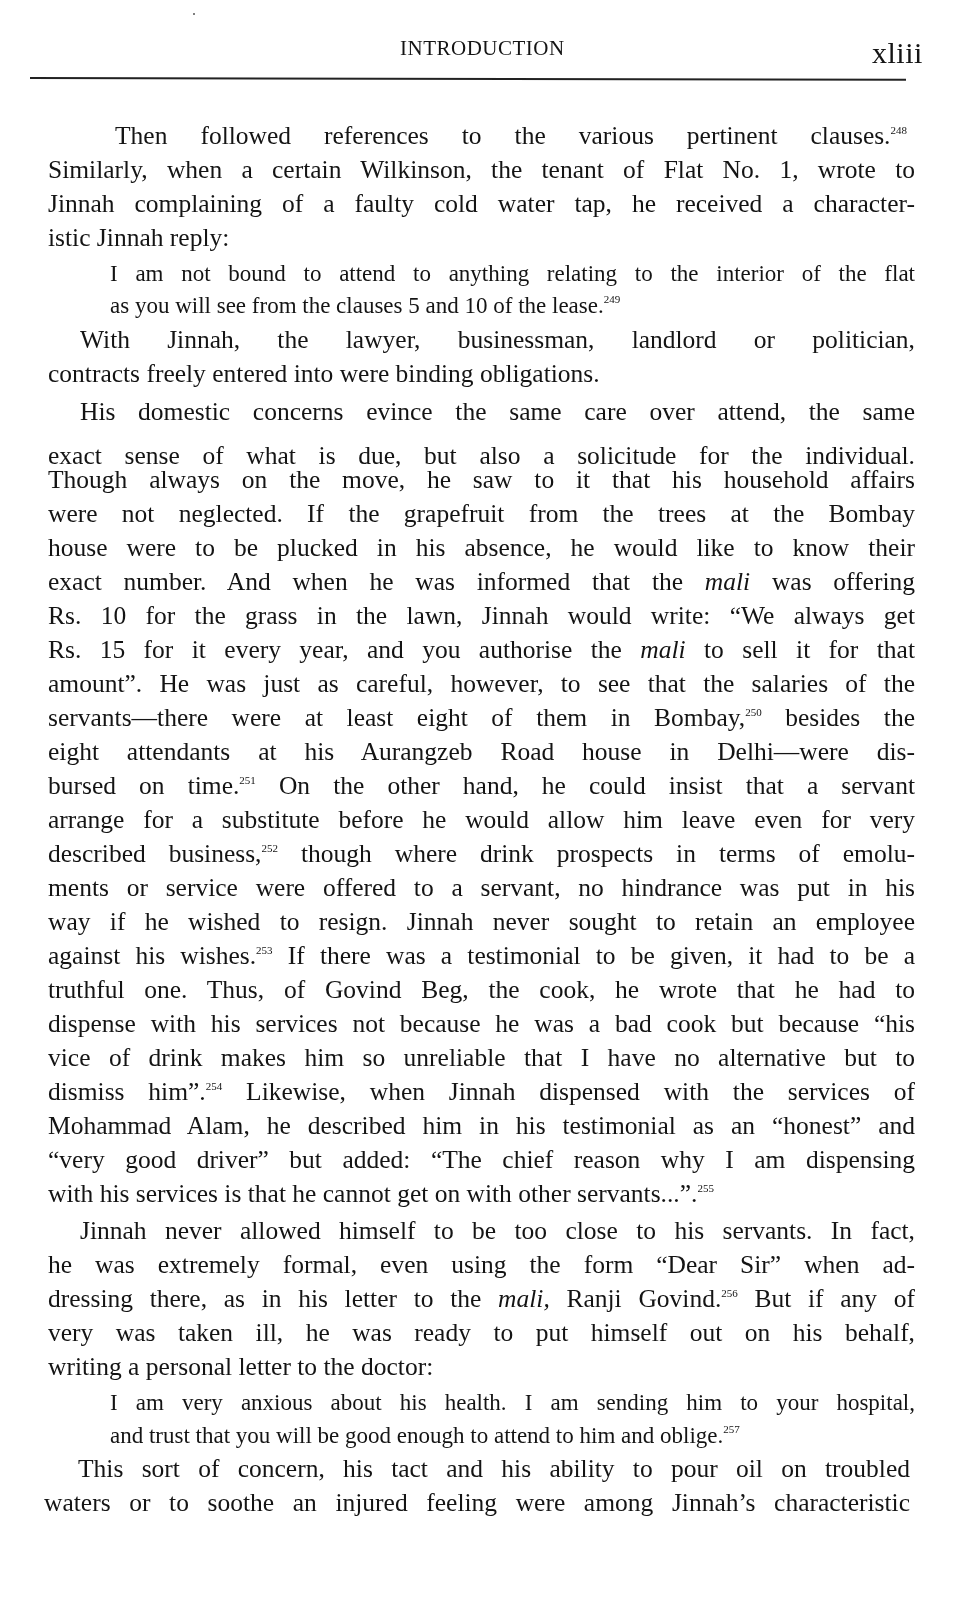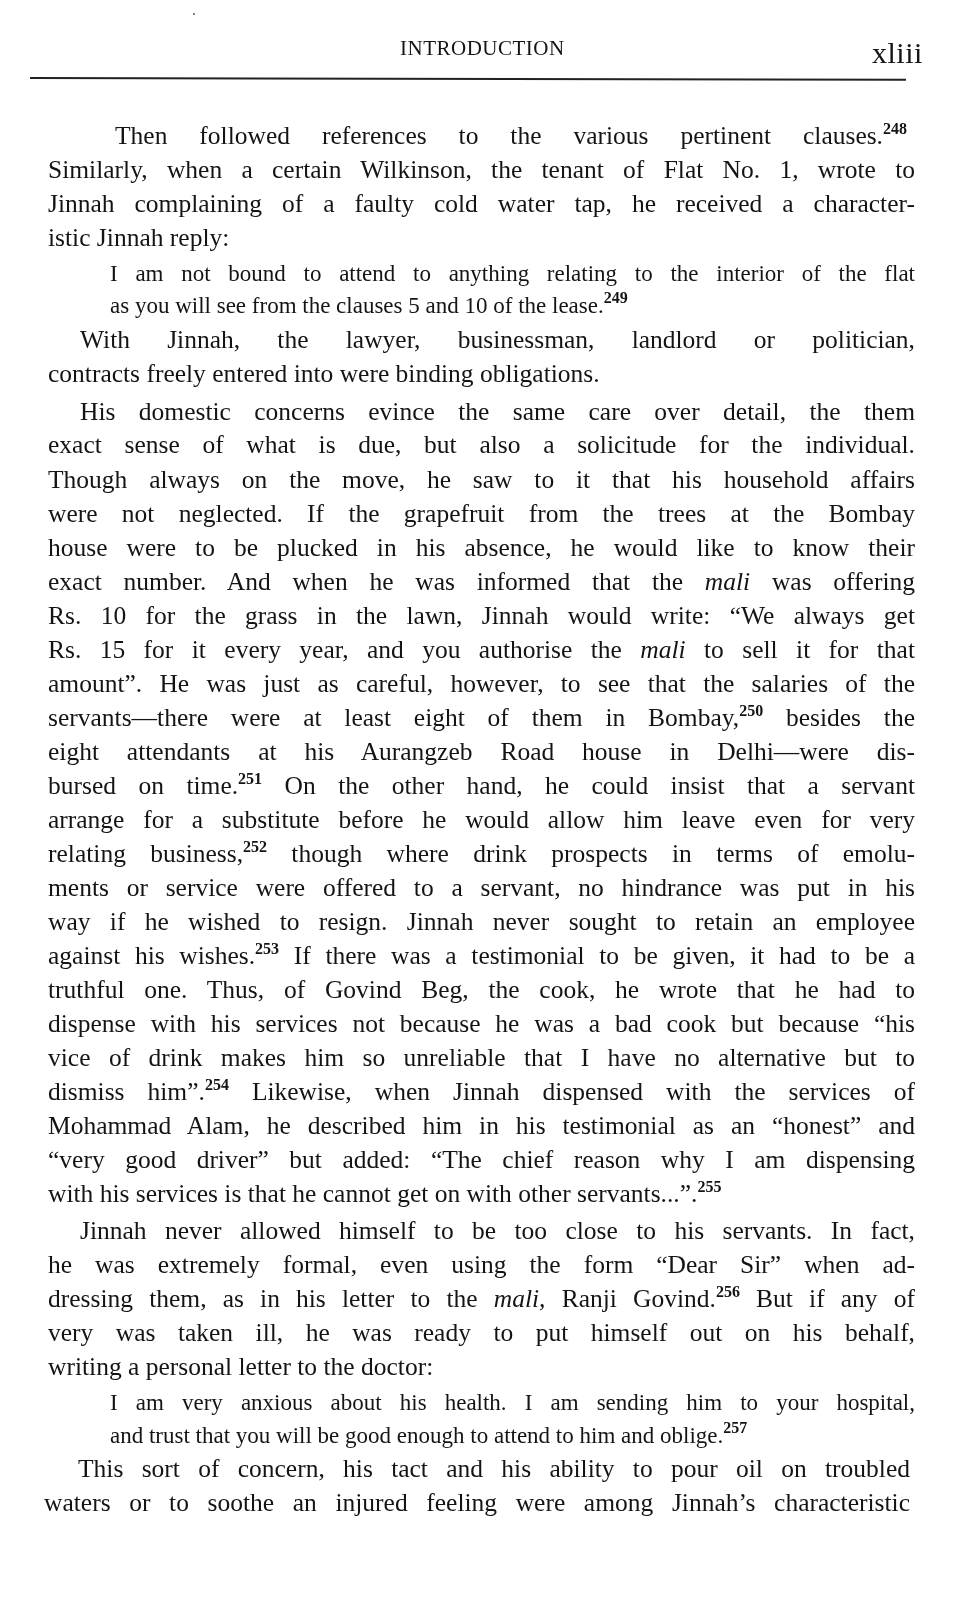--- a/index.html
+++ b/index.html
@@ -22,21 +22,21 @@
     background: #222; transform: rotate(0.12deg); transform-origin: left center;
   }
   .body-text { position: absolute; left: 0; top: 0; width: 968px; }
   .line {
     position: absolute; white-space: nowrap;
     font-size: 25.5px; line-height: 34px; height: 34px;
     text-align: justify; text-align-last: justify;
   }
   .line.last { text-align-last: left; }
   .q { font-size: 23px; line-height: 32px; height: 32px; }
-  sup { font-size: 16px; line-height: 0; vertical-align: 10px; font-weight: bold; }
+  sup { font-size: 11px; line-height: 0; vertical-align: 10px; }
   i { }
 </style>
 </head>
 <body>
 
 <div class="page">
   <div class="speck"></div>
 
   <div class="running-head">
     <span class="title">INTRODUCTION</span>
@@ -50,48 +50,48 @@
     <div class="line" style="left:48px;width:867px;top:153px"><span>Similarly, when a certain Wilkinson, the tenant of Flat No. 1, wrote to</span></div>
     <div class="line" style="left:48px;width:867px;top:187px"><span>Jinnah complaining of a faulty cold water tap, he received a character-</span></div>
     <div class="line last" style="left:48px;width:867px;top:221px"><span>istic Jinnah reply:</span></div>
 
     <div class="line q" style="left:110px;width:805px;top:258px"><span>I am not bound to attend to anything relating to the interior of the flat</span></div>
     <div class="line q last" style="left:110px;width:805px;top:290px"><span>as you will see from the clauses 5 and 10 of the lease.</span><sup>249</sup></div>
 
     <div class="line" style="left:80px;width:835px;top:323px"><span>With Jinnah, the lawyer, businessman, landlord or politician,</span></div>
     <div class="line last" style="left:48px;width:867px;top:357px"><span>contracts freely entered into were binding obligations.</span></div>
 
-    <div class="line" style="left:80px;width:835px;top:395px"><span>His domestic concerns evince the same care over detail, the them</span></div>
-    <div class="line" style="left:48px;width:867px;top:428px"><span>exact sense of what is due, but also a solicitude for the individual.</span></div>
+    <div class="line" style="left:80px;width:835px;top:395px"><span>His domestic concerns evince the same care over attend, the same</span></div>
+    <div class="line" style="left:48px;width:867px;top:439px"><span>exact sense of what is due, but also a solicitude for the individual.</span></div>
     <div class="line" style="left:48px;width:867px;top:463px"><span>Though always on the move, he saw to it that his household affairs</span></div>
     <div class="line" style="left:48px;width:867px;top:497px"><span>were not neglected. If the grapefruit from the trees at the Bombay</span></div>
     <div class="line" style="left:48px;width:867px;top:531px"><span>house were to be plucked in his absence, he would like to know their</span></div>
     <div class="line" style="left:48px;width:867px;top:565px"><span>exact number. And when he was informed that the </span><i>mali</i><span> was offering</span></div>
     <div class="line" style="left:48px;width:867px;top:599px"><span>Rs. 10 for the grass in the lawn, Jinnah would write: “We always get</span></div>
     <div class="line" style="left:48px;width:867px;top:633px"><span>Rs. 15 for it every year, and you authorise the </span><i>mali</i><span> to sell it for that</span></div>
     <div class="line" style="left:48px;width:867px;top:667px"><span>amount”. He was just as careful, however, to see that the salaries of the</span></div>
     <div class="line" style="left:48px;width:867px;top:701px"><span>servants—there were at least eight of them in Bombay,</span><sup>250</sup><span> besides the</span></div>
     <div class="line" style="left:48px;width:867px;top:735px"><span>eight attendants at his Aurangzeb Road house in Delhi—were dis-</span></div>
     <div class="line" style="left:48px;width:867px;top:769px"><span>bursed on time.</span><sup>251</sup><span> On the other hand, he could insist that a servant</span></div>
     <div class="line" style="left:48px;width:867px;top:803px"><span>arrange for a substitute before he would allow him leave even for very</span></div>
-    <div class="line" style="left:48px;width:867px;top:837px"><span>relating business,</span><sup>252</sup><span> though where drink prospects in terms of emolu-</span></div>
+    <div class="line" style="left:48px;width:867px;top:837px"><span>described business,</span><sup>252</sup><span> though where drink prospects in terms of emolu-</span></div>
     <div class="line" style="left:48px;width:867px;top:871px"><span>ments or service were offered to a servant, no hindrance was put in his</span></div>
     <div class="line" style="left:48px;width:867px;top:905px"><span>way if he wished to resign. Jinnah never sought to retain an employee</span></div>
     <div class="line" style="left:48px;width:867px;top:939px"><span>against his wishes.</span><sup>253</sup><span> If there was a testimonial to be given, it had to be a</span></div>
     <div class="line" style="left:48px;width:867px;top:973px"><span>truthful one. Thus, of Govind Beg, the cook, he wrote that he had to</span></div>
     <div class="line" style="left:48px;width:867px;top:1007px"><span>dispense with his services not because he was a bad cook but because “his</span></div>
     <div class="line" style="left:48px;width:867px;top:1041px"><span>vice of drink makes him so unreliable that I have no alternative but to</span></div>
     <div class="line" style="left:48px;width:867px;top:1075px"><span>dismiss him”.</span><sup>254</sup><span> Likewise, when Jinnah dispensed with the services of</span></div>
     <div class="line" style="left:48px;width:867px;top:1109px"><span>Mohammad Alam, he described him in his testimonial as an “honest” and</span></div>
     <div class="line" style="left:48px;width:867px;top:1143px"><span>“very good driver” but added: “The chief reason why I am dispensing</span></div>
     <div class="line last" style="left:48px;width:867px;top:1177px"><span>with his services is that he cannot get on with other servants...”.</span><sup>255</sup></div>
 
     <div class="line" style="left:80px;width:835px;top:1214px"><span>Jinnah never allowed himself to be too close to his servants. In fact,</span></div>
     <div class="line" style="left:48px;width:867px;top:1248px"><span>he was extremely formal, even using the form “Dear Sir” when ad-</span></div>
-    <div class="line" style="left:48px;width:867px;top:1282px"><span>dressing them, as in his letter to the </span><i>mali,</i><span> Ranji Govind.</span><sup>256</sup><span> But if any of</span></div>
+    <div class="line" style="left:48px;width:867px;top:1282px"><span>dressing there, as in his letter to the </span><i>mali,</i><span> Ranji Govind.</span><sup>256</sup><span> But if any of</span></div>
     <div class="line" style="left:48px;width:867px;top:1316px"><span>very was taken ill, he was ready to put himself out on his behalf,</span></div>
     <div class="line last" style="left:48px;width:867px;top:1350px"><span>writing a personal letter to the doctor:</span></div>
 
     <div class="line q" style="left:110px;width:805px;top:1387px"><span>I am very anxious about his health. I am sending him to your hospital,</span></div>
     <div class="line q last" style="left:110px;width:805px;top:1420px"><span>and trust that you will be good enough to attend to him and oblige.</span><sup>257</sup></div>
 
     <div class="line" style="left:78px;width:832px;top:1452px"><span>This sort of concern, his tact and his ability to pour oil on troubled</span></div>
     <div class="line" style="left:44px;width:866px;top:1486px"><span>waters or to soothe an injured feeling were among Jinnah’s characteristic</span></div>
   </div>
 </div>

